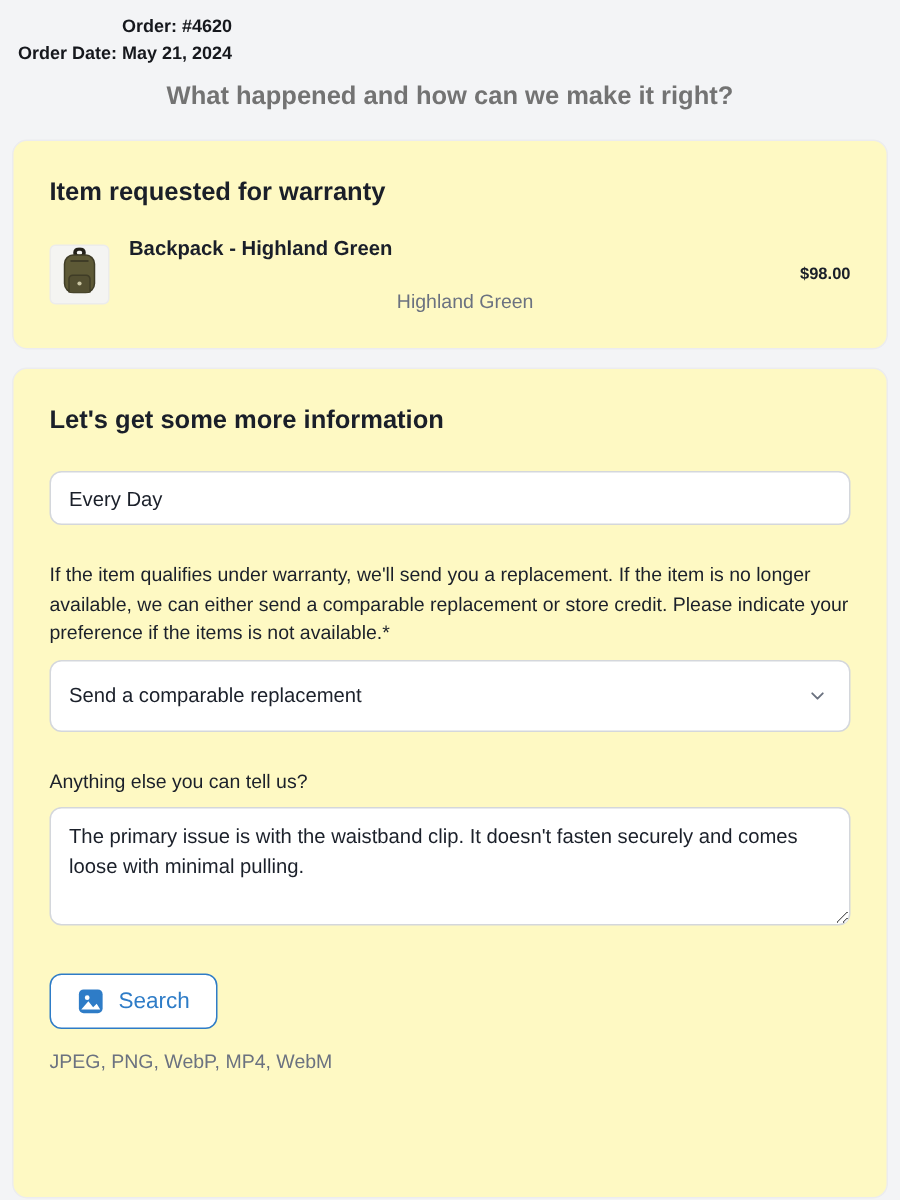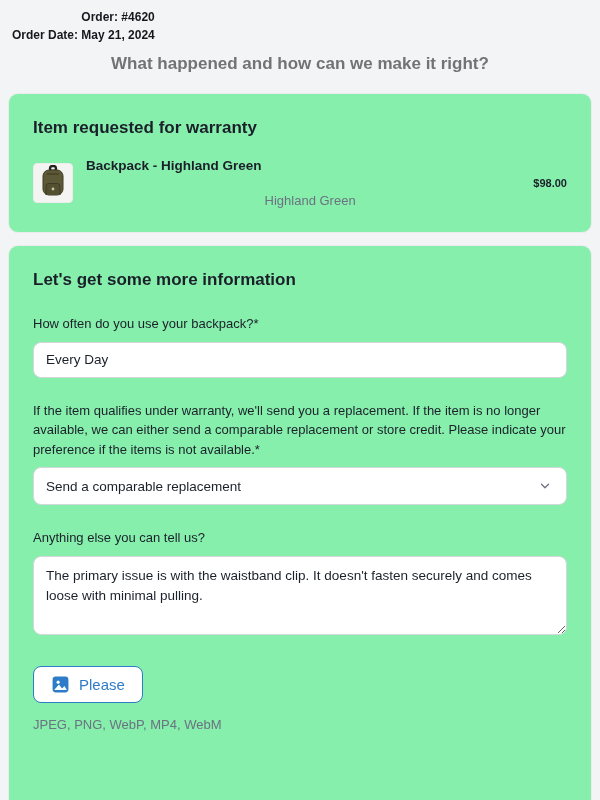--- a/index.html
+++ b/index.html
@@ -30,21 +30,21 @@
   .page-title {
     text-align: center;
     font-size: 17px;
     font-weight: 700;
     margin: 10px 0 19px 0;
     color: #737373;
   }
 
   
   .card {
-    background: #86efac;
+    background: #fef9c3;
     border: 1px solid #ececef;
     border-radius: 10px;
     margin: 0 8px;
     padding: 24px;
   }
   .card + .card { margin-top: 12px; }
   .card h2 { font-size: 17px; font-weight: 700; color: #1a1f29; }
 
   
   #warranty-card h2 { margin-bottom: 20px; }
@@ -75,21 +75,21 @@
     width: 100%;
     border: 1px solid #d4d7dc;
     border-radius: 8px;
     background: #fff;
     font-family: "Liberation Sans", "DejaVu Sans", sans-serif;
     font-size: 13.5px;
     color: #1b202a;
   }
   .text-input { height: 36px; padding: 0 12px; outline: none; }
   .select-box {
-    height: 38px; padding: 0 14px 0 12px;
+    height: 48px; padding: 0 14px 0 12px;
     display: flex; align-items: center; justify-content: space-between;
     cursor: pointer;
   }
   .select-box .chev { color: #6b7280; display: flex; }
   textarea.text-area {
     height: 79px;
     padding: 9px 12px;
     line-height: 1.5;
     resize: vertical;
     outline: none;
@@ -143,21 +143,20 @@
       <span class="product-variant">Highland Green</span>
     </div>
     <span class="product-price">$98.00</span>
   </div>
 </section>
 
 <section class="card" id="form-card">
   <h2>Let's get some more information</h2>
 
   <div class="field">
-    <label class="field-label">How often do you use your backpack?*</label>
     <input class="text-input" type="text" value="Every Day" style="">
   </div>
 
 
   <div class="field">
     <label class="field-label">If the item qualifies under warranty, we'll send you a replacement. If the item is no longer available, we can either send a comparable replacement or store credit. Please indicate your preference if the items is not available.*</label>
     <div class="select-box" role="combobox">
       <span>Send a comparable replacement</span>
       <span class="chev">
         <svg width="14" height="14" viewBox="0 0 24 24" fill="none" stroke="currentColor" stroke-width="2.2" stroke-linecap="round" stroke-linejoin="round">
@@ -174,19 +173,19 @@
 
   <div class="upload-row">
     <button class="upload-btn">
       <span>
         <svg width="19" height="19" viewBox="0 0 24 24">
             <rect x="2" y="2" width="20" height="20" rx="4" fill="#2e7cc7"></rect>
             <circle cx="9" cy="9" r="2" fill="#ffffff"></circle>
             <path d="M4 19 l6-7 4 5 3-3 3 5 z" fill="#ffffff"></path>
           </svg>
       </span>
-      <span>Please</span>
+      <span>Search</span>
     </button>
   </div>
 
   <div class="upload-note">JPEG, PNG, WebP, MP4, WebM</div>
 
 </section>
 
 </body></html>

